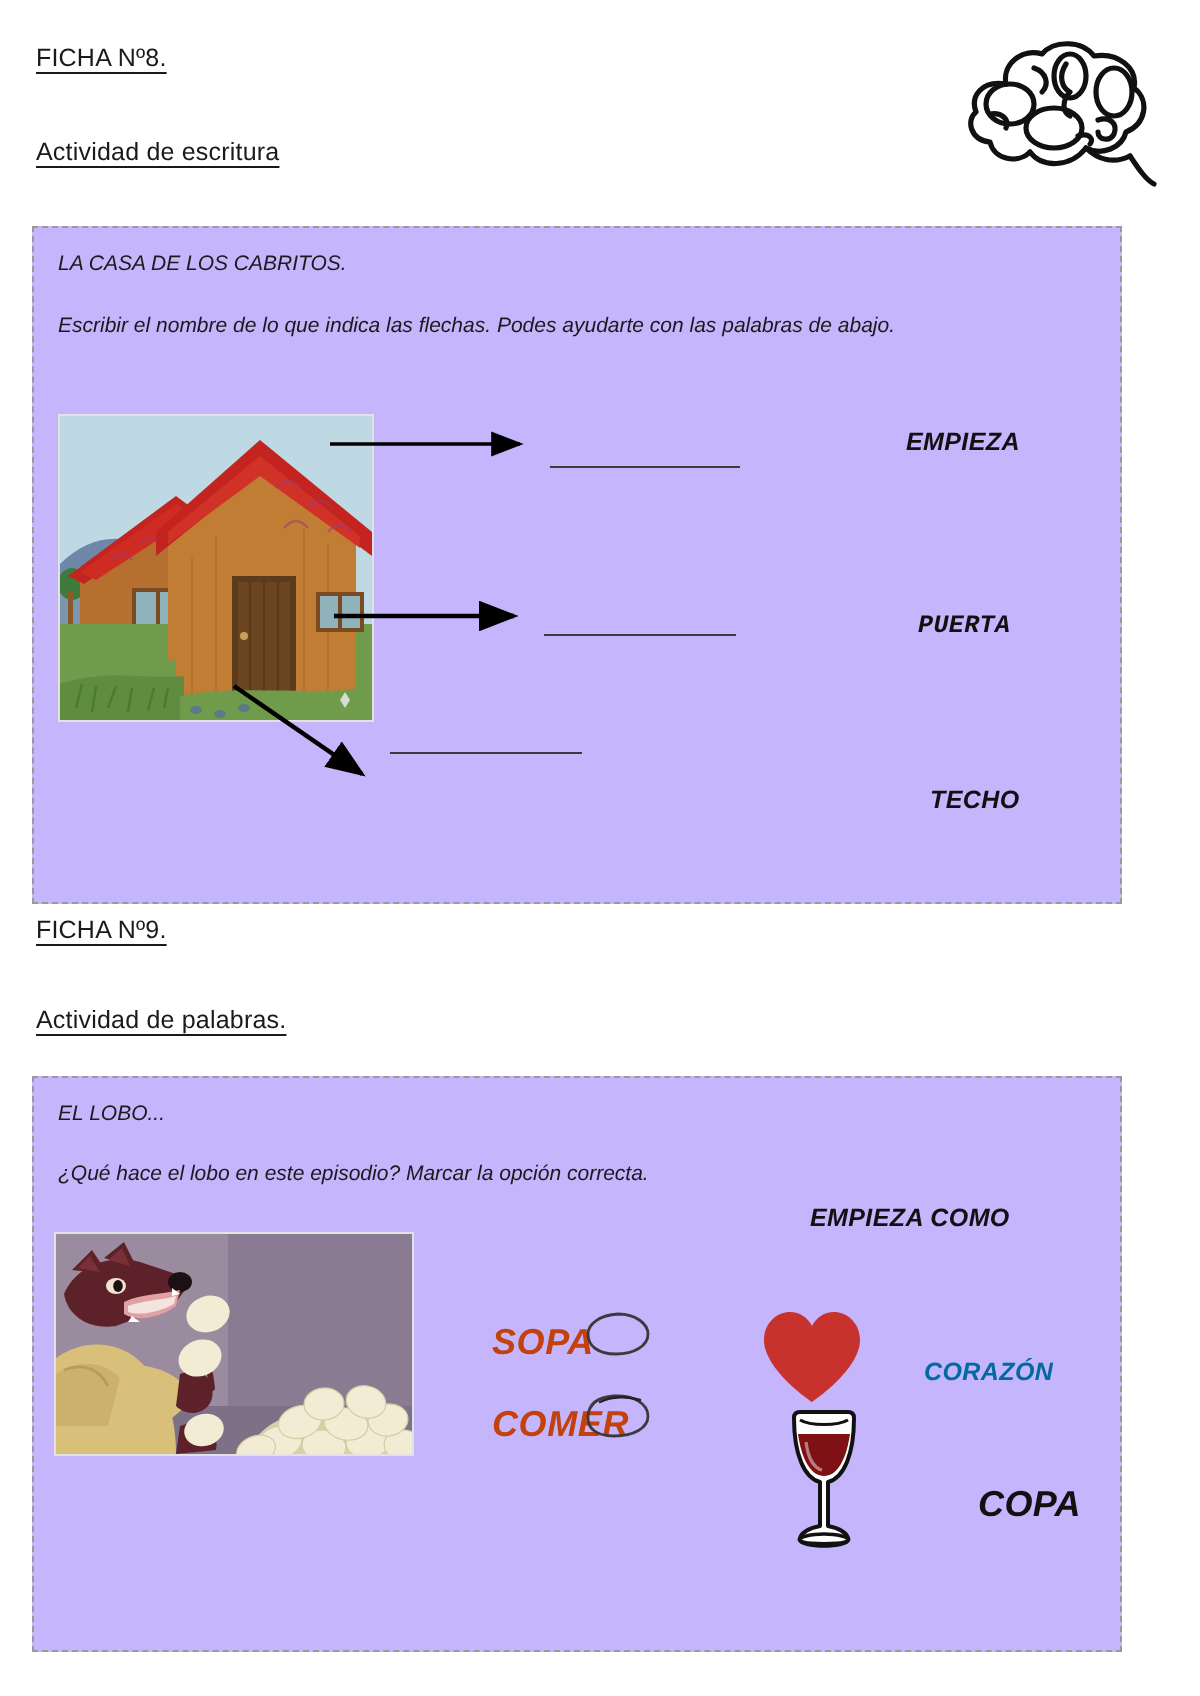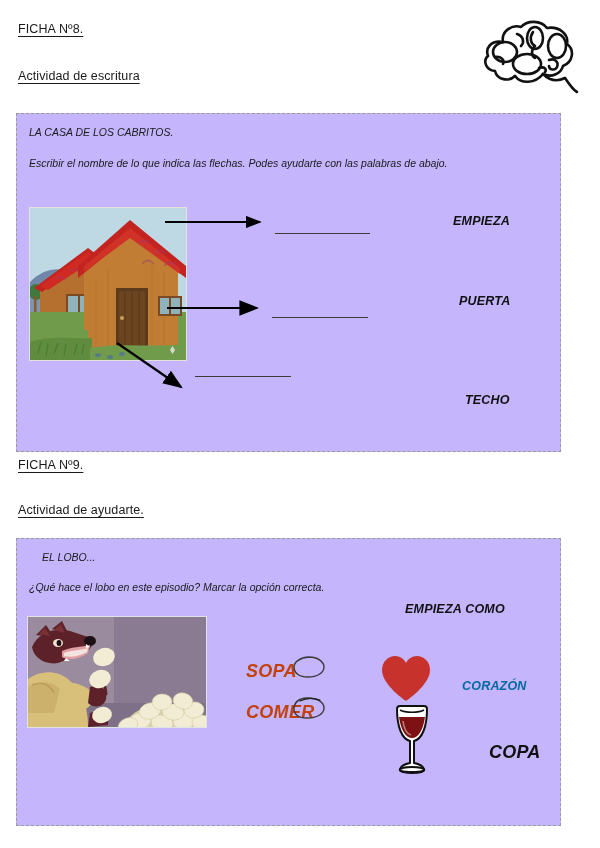--- a/index.html
+++ b/index.html
@@ -65,21 +65,21 @@
   .box-instruction {
     position: absolute;
     font-style: italic;
     font-size: 10.5px;
     color: #1a1a1a;
     white-space: nowrap;
   }
 
   #lacasa-title       { left: 12px; top: 12px; }
   #lacasa-instruction { left: 12px; top: 43px; }
-  #ellobo-title       { left: 12px; top: 12px; margin-left: 13px; }
+  #ellobo-title       { left: 12px; top: 12px; }
   #ellobo-instruction { left: 12px; top: 42px; }
 
   
   .illustration {
     position: absolute;
     display: block;
     border: 1px solid #e2e2e2;
     box-sizing: content-box;
   }
   #house-image { left: 12px; top: 93px; width: 156px; height: 152px; }
@@ -109,21 +109,21 @@
   .word-label {
     position: absolute;
     font-weight: bold;
     font-style: italic;
     font-size: 12.5px;
     color: #111111;
     white-space: nowrap;
     letter-spacing: 0.2px;
   }
   #word-ventana { left: 436px; top: 100px; }
-  #word-puerta  { left: 442px; top: 180px; }
+  #word-puerta  { left: 442px; top: 192px; font-family: Liberation Mono, monospace; }
   #word-techo   { left: 448px; top: 279px; }
 
   
   .option-word {
     position: absolute;
     font-weight: bold;
     font-style: italic;
     font-size: 18px;
     color: #c2410c;
     white-space: nowrap;
@@ -326,21 +326,21 @@
     <div class="answer-line" id="blank-2"></div>
     <div class="answer-line" id="blank-3"></div>
 
     <div class="word-label" id="word-ventana">EMPIEZA</div>
     <div class="word-label" id="word-puerta">PUERTA</div>
     <div class="word-label" id="word-techo">TECHO</div>
   </div>
 
   <div class="heading" id="ficha9-title">FICHA Nº9.</div>
 
-  <div class="heading" id="act9-title">Actividad de ayudarte.</div>
+  <div class="heading" id="act9-title">Actividad de palabras.</div>
 
   <div class="exercise-box" id="box-ficha9">
 
     <div class="box-title" id="ellobo-title">EL LOBO...</div>
 
     <div class="box-instruction" id="ellobo-instruction">¿Qué hace el lobo en este episodio? Marcar la opción correcta.</div>
 
     <svg class="illustration" id="wolf-image" viewBox="0 0 178 110" preserveAspectRatio="none">
       <defs>
         <clipPath id="wolfClip">

